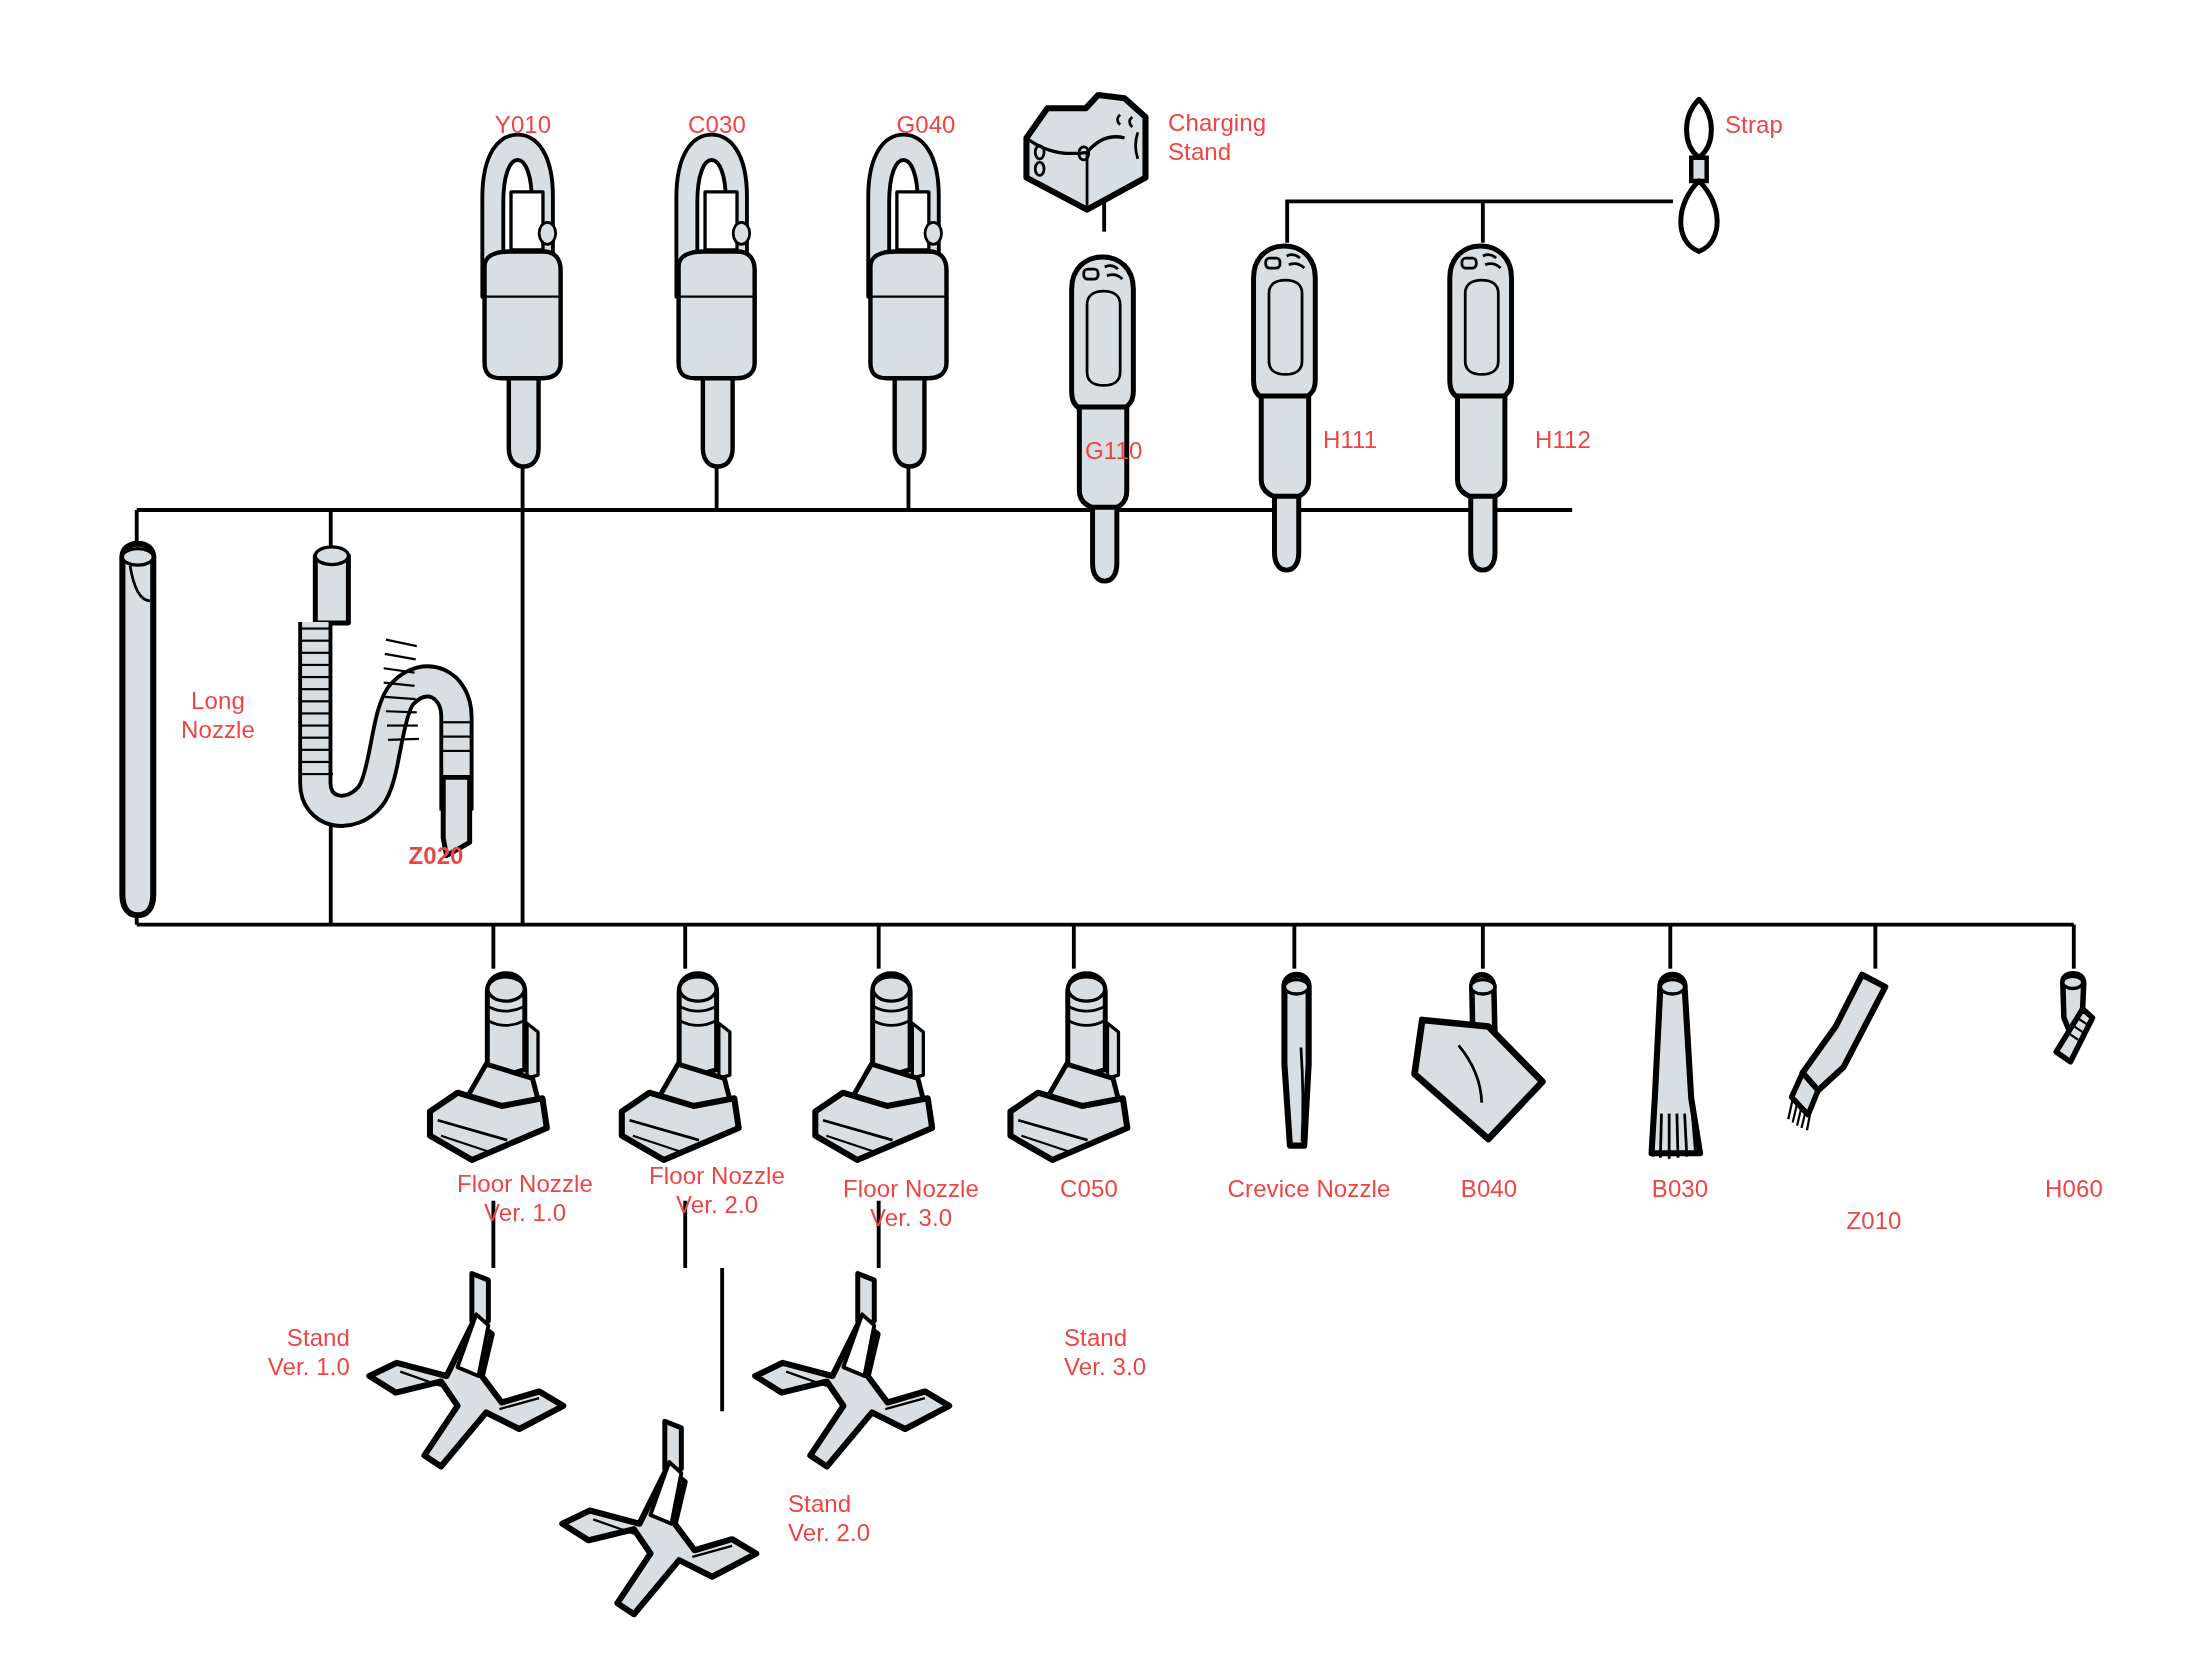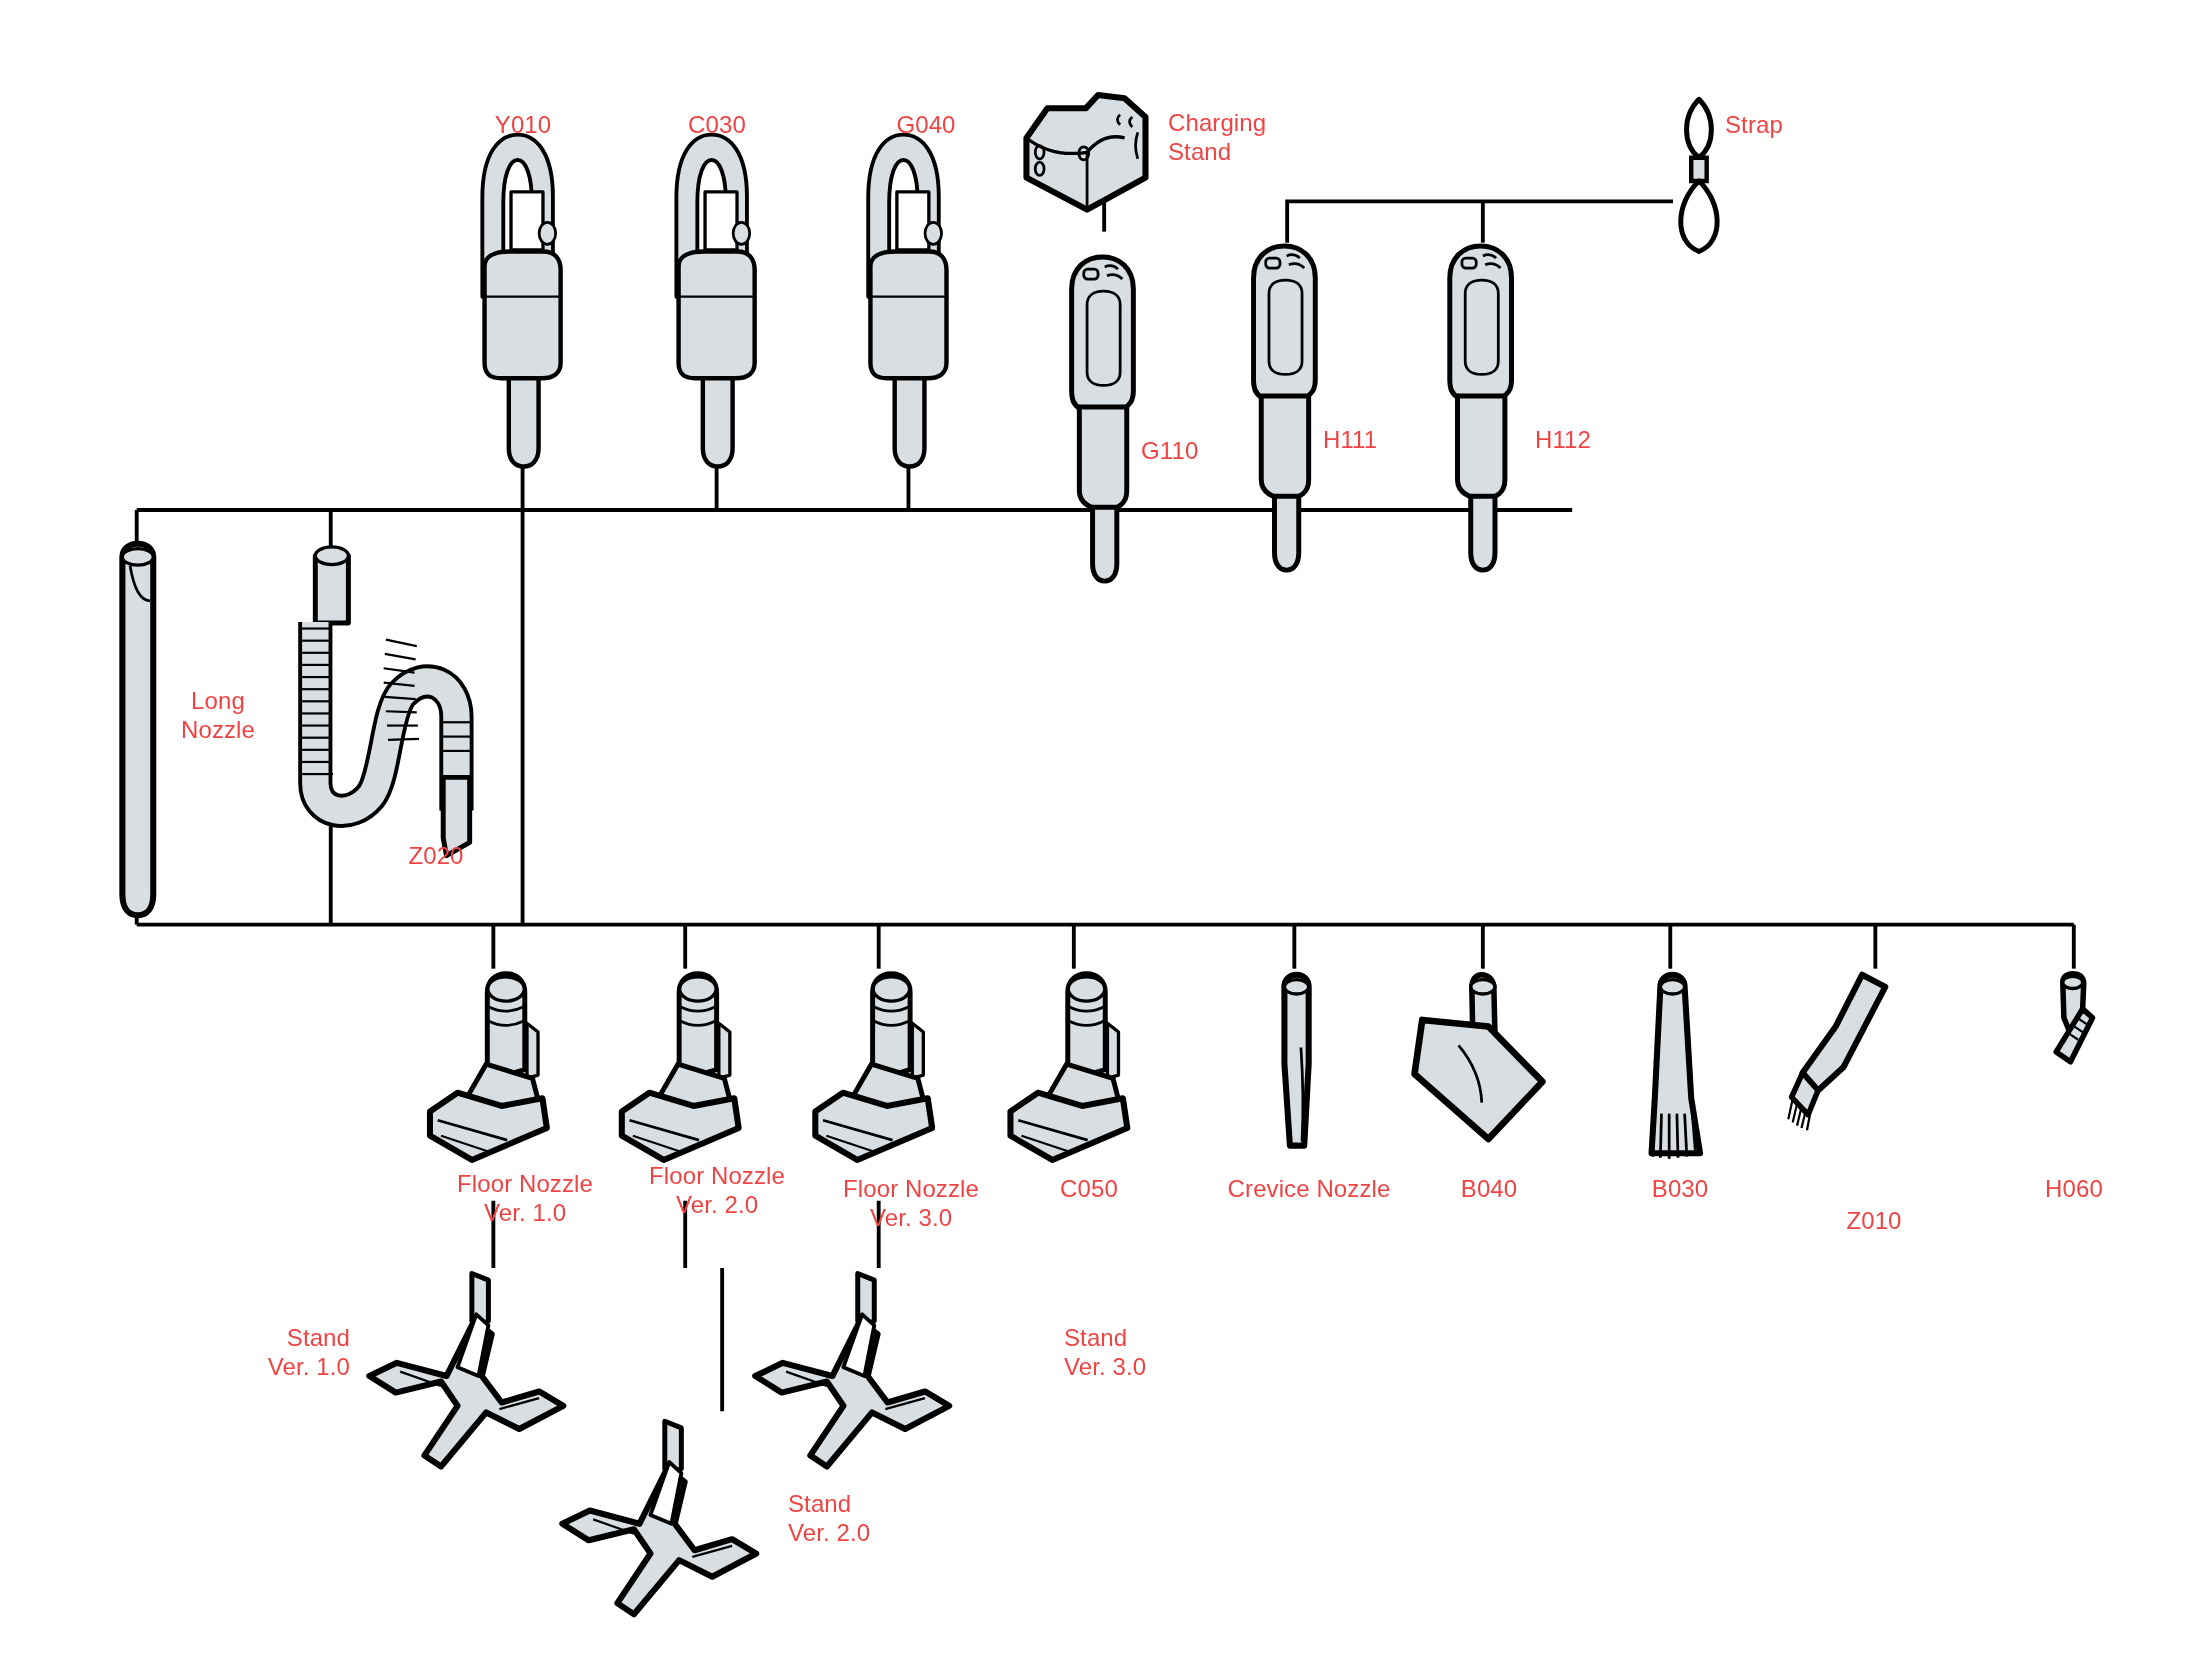--- a/index.html
+++ b/index.html
@@ -251,26 +251,26 @@
 </svg>
 
 <div class="lbl c" style="left:523px;top:110px;">Y010</div>
 <div class="lbl c" style="left:717px;top:110px;">C030</div>
 <div class="lbl c" style="left:909px;top:110px;margin-left:17px;">G040</div>
 
 <div class="lbl l" style="left:1168px;top:108px;">Charging<br>Stand</div>
 
 <div class="lbl l" style="left:1725px;top:110px;">Strap</div>
 
-<div class="lbl l" style="left:1141px;top:436px;">G110</div>
+<div class="lbl l" style="left:1085px;top:436px;">G110</div>
 <div class="lbl l" style="left:1323px;top:425px;">H111</div>
 <div class="lbl l" style="left:1535px;top:425px;">H112</div>
 
 <div class="lbl c" style="left:218px;top:686px;">Long<br>Nozzle</div>
-<div class="lbl c" style="left:436px;top:841px;">Z020</div>
+<div class="lbl c" style="left:436px;top:841px;font-weight:bold;">Z020</div>
 
 <div class="lbl c" style="left:525px;top:1169px;">Floor Nozzle<br>Ver. 1.0</div>
 <div class="lbl c" style="left:717px;top:1161px;">Floor Nozzle<br>Ver. 2.0</div>
 <div class="lbl c" style="left:911px;top:1174px;">Floor Nozzle<br>Ver. 3.0</div>
 <div class="lbl c" style="left:1089px;top:1174px;">C050</div>
 <div class="lbl c" style="left:1309px;top:1174px;">Crevice Nozzle</div>
 <div class="lbl c" style="left:1489px;top:1174px;">B040</div>
 <div class="lbl c" style="left:1680px;top:1174px;">B030</div>
 <div class="lbl c" style="left:1874px;top:1174px;margin-top:32px;">Z010</div>
 <div class="lbl c" style="left:2074px;top:1174px;">H060</div>

